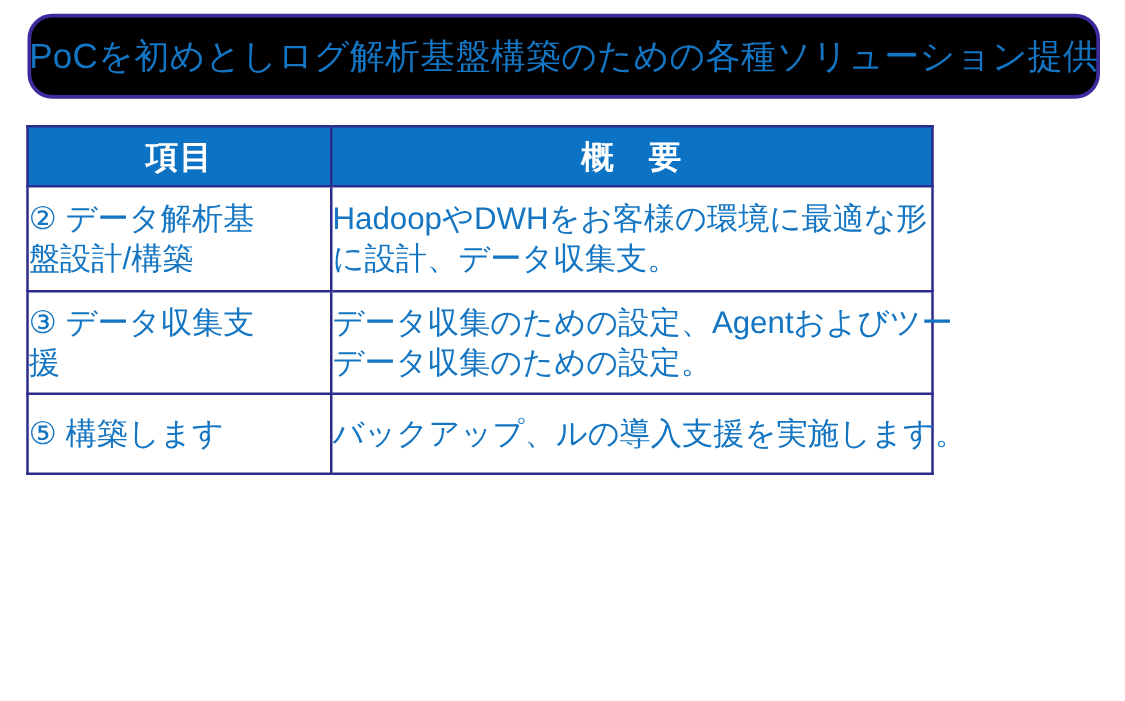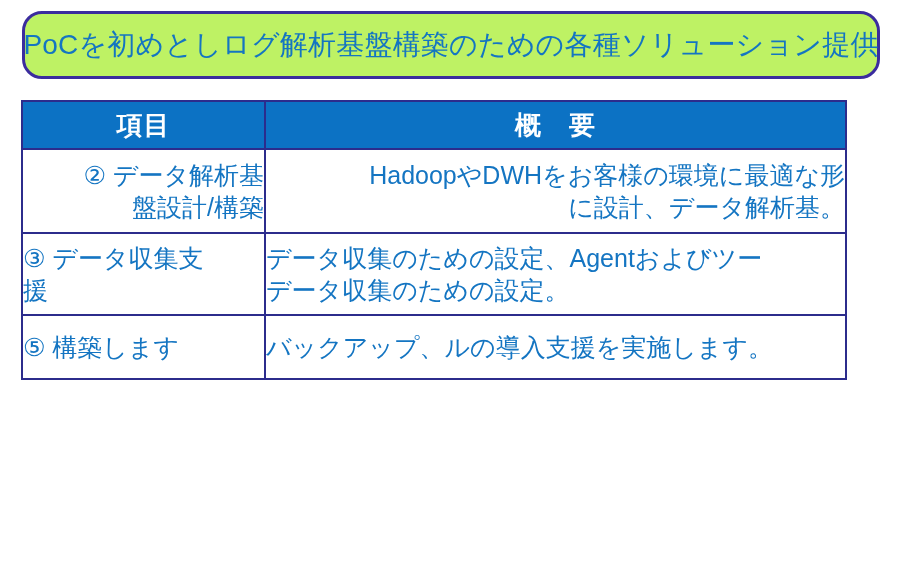--- a/index.html
+++ b/index.html
@@ -24,40 +24,40 @@
   
   #title-box {
     position: absolute;
     left: 22px;
     top: 11px;
     width: 858px;
     height: 68px;
     box-sizing: border-box;
     border: 3px solid #3B2C9E;
     border-radius: 20px;
-    background: #bef264;
+    background: #000000;
     display: flex;
     align-items: center;
     justify-content: center;
   }
   #title-text {
     color: #1475C2;
     font-size: 28px;
     line-height: 1.1;
     letter-spacing: 0.2px;
     white-space: nowrap;
     font-weight: 400;
   }
 
   
   #spec-table {
     position: absolute;
     left: 21px;
     top: 100px;
-    width: 826px;
+    width: 726px;
     border-collapse: collapse;
     table-layout: fixed;
   }
   #spec-table td, #spec-table th {
     border: 2px solid #2C2C8C;
     padding: 0;
     vertical-align: middle;
   }
   thead th {
     background: #0C72C4;
@@ -79,21 +79,21 @@
   }
   td.cell-item {
     padding: 6px 8px 6px 12px;
     word-break: break-all;
   }
   td.cell-desc {
     padding: 6px 10px 6px 12px;
     word-break: break-all;
   }
   tr.r1 td { height: 74px; }
-  tr.r2 td { height: 82px; text-align: right; }
+  tr.r2 td { height: 82px; }
   tr.r3 td { height: 80px; margin-left: 24px; }
   tr.r4 td { height: 84px; }
   tr.r5 td { height: 62px; }
 
   .desc-line { display: block; white-space: nowrap; }
   .item-line { display: block; }
 </style>
 </head>
 <body>
 
@@ -117,21 +117,21 @@
     <tbody>
 
 
       <tr class="r2">
         <td class="cell-item">
           <span class="item-line">② データ解析基</span>
           <span class="item-line">盤設計/構築</span>
         </td>
         <td class="cell-desc">
           <span class="desc-line">HadoopやDWHをお客様の環境に最適な形</span>
-          <span class="desc-line">に設計、データ解析基。</span>
+          <span class="desc-line">に設計、データ収集支。</span>
         </td>
       </tr>
 
       <tr class="r3">
         <td class="cell-item">
           <span class="item-line">③ データ収集支</span>
           <span class="item-line">援</span>
         </td>
         <td class="cell-desc">
           <span class="desc-line">データ収集のための設定、Agentおよびツー</span>

